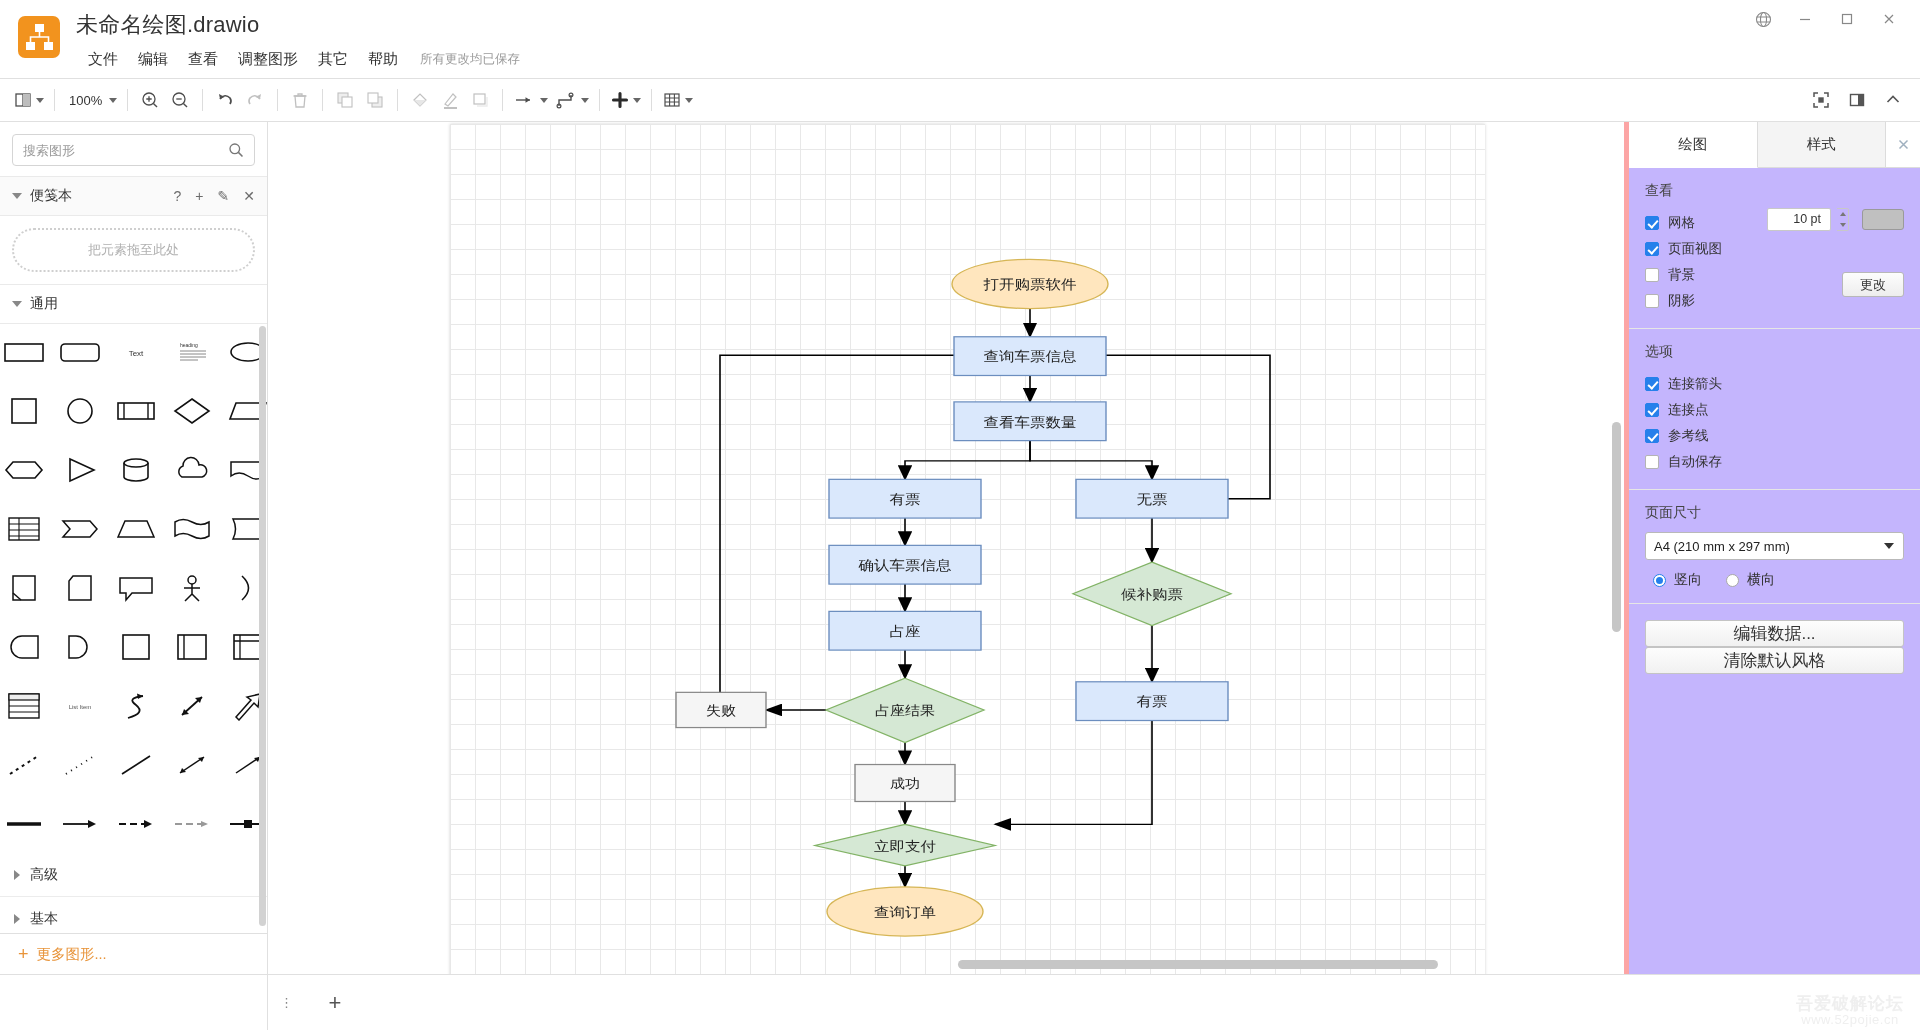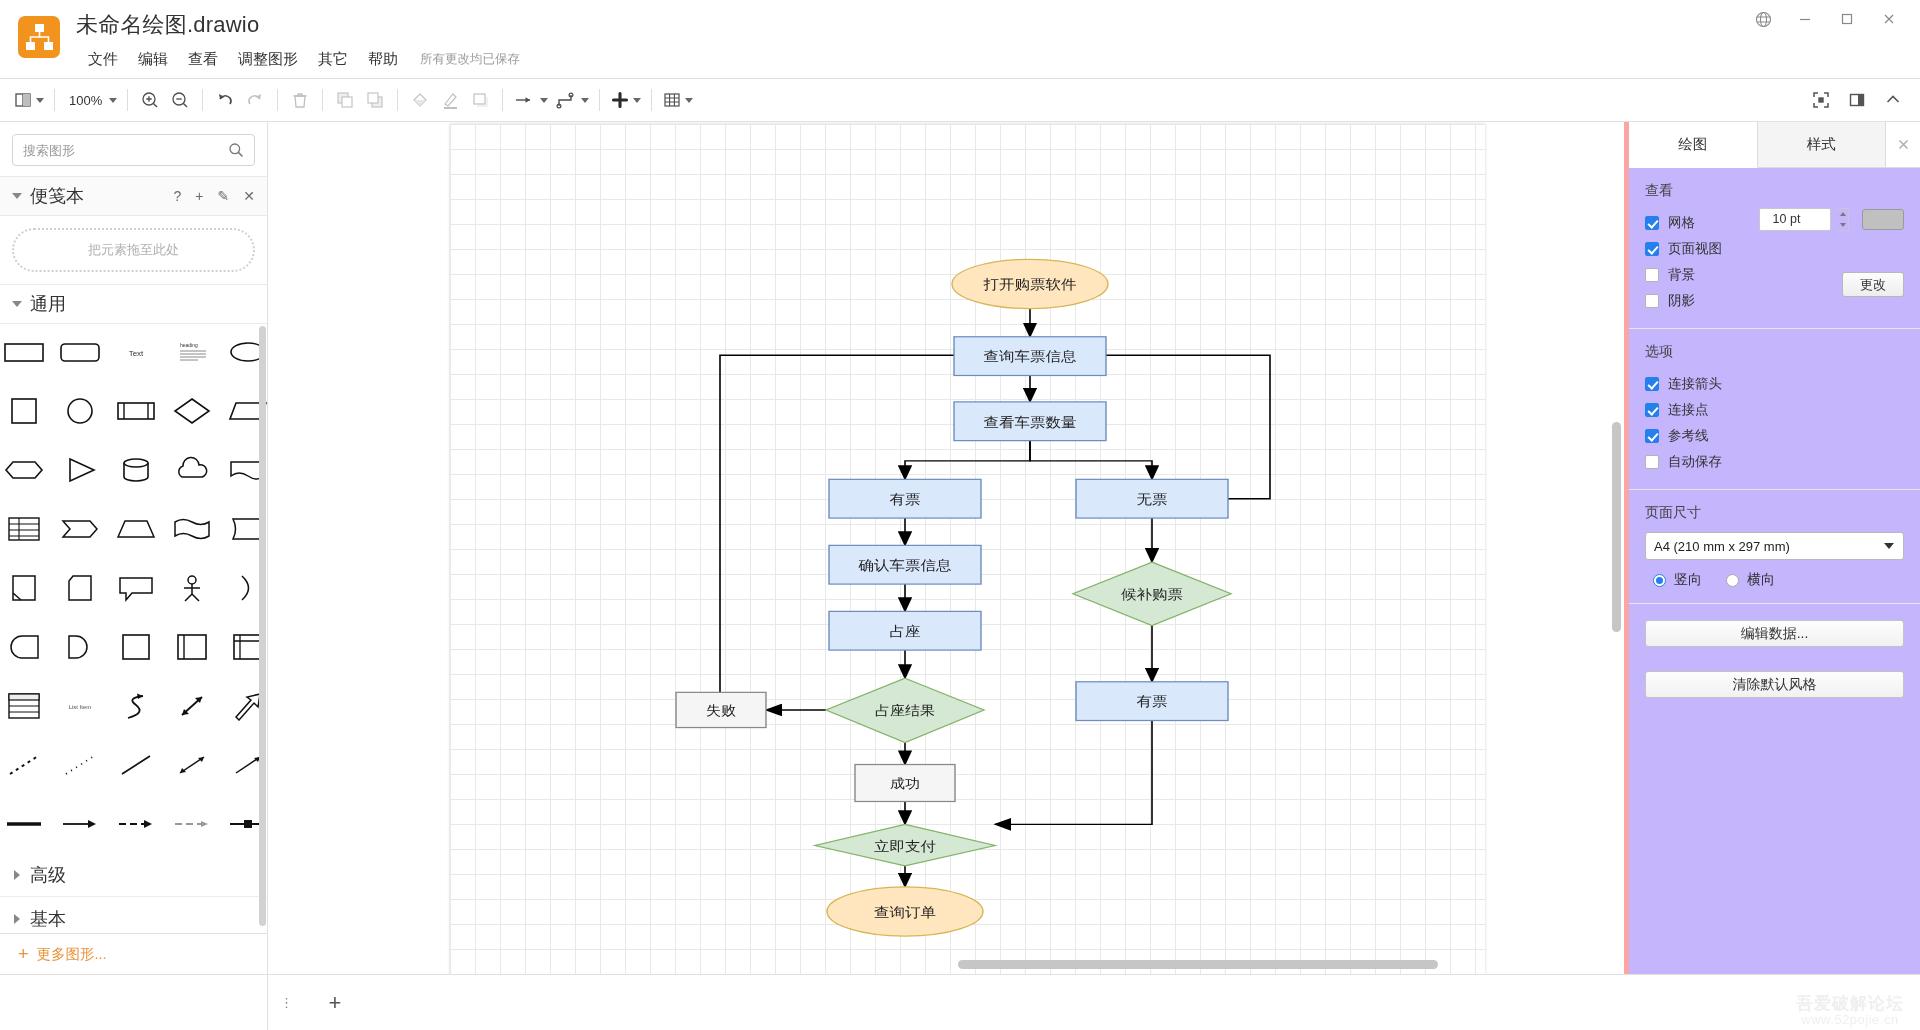--- a/index.html
+++ b/index.html
@@ -54,21 +54,21 @@
   .search-box::placeholder { color:#9a9a9a; }
   .search-ico { position:absolute; right:23px; top:20px; color:#777; }
   .sb-scroll { flex:1 1 auto; overflow:hidden; position:relative; }
   .sec-head {
     display:flex; align-items:center; height:40px; padding:0 12px;
     border-top:1px solid #eaeaea; border-bottom:1px solid #eaeaea; background:#fafafa; gap:8px;
   }
   .sec-head.plain { background:#fff; }
   .tri-down { width:0;height:0; border-left:5px solid transparent; border-right:5px solid transparent; border-top:6px solid #888; }
   .tri-right { width:0;height:0; border-top:5px solid transparent; border-bottom:5px solid transparent; border-left:6px solid #888; }
-  .sec-title { font-size:18px; color:#333; }
+  .sec-title { font-size:14px; color:#333; }
   .sec-actions { margin-left:auto; display:flex; align-items:center; gap:14px; color:#6b6b6b; font-size:14px; }
   .sec-actions span { cursor:default; }
   .scratch {
     margin:12px; height:44px; border:2px dotted #cfcfcf; border-radius:22px;
     display:flex; align-items:center; justify-content:center; color:#b0b0b0; font-size:13px;
   }
   .shape-grid { display:grid; grid-template-columns:repeat(5,1fr); gap:16px; padding:6px 4px 8px 4px; }
   .shape-cell { height:43px; display:flex; align-items:center; justify-content:center; }
   .shape-cell svg { display:block; }
   .collapsed-row {
@@ -111,22 +111,22 @@
   .ck-row { display:flex; align-items:center; height:26px; gap:9px; }
   .ck { width:14px; height:14px; border:1px solid #b4b4b4; border-radius:2px; background:#fff; flex:0 0 14px; position:relative; }
   .ck.on { background:#2680EB; border-color:#2680EB; }
   .ck.on:after {
     content:""; position:absolute; left:4px; top:1px; width:4px; height:8px;
     border:solid #fff; border-width:0 2px 2px 0; transform:rotate(42deg);
   }
   .ck-lbl { font-size:13.5px; color:#333; }
   .grid-ctl { position:absolute; right:16px; top:40px; display:flex; align-items:center; gap:6px; }
   .num-in {
-    width:72px; height:23px; border:1px solid #c8c8c8; border-radius:2px; text-align:center;
-    padding-right:17px; font-size:12.5px; color:#333; line-height:21px; background:#fff;
+    width:64px; height:23px; border:1px solid #c8c8c8; border-radius:2px; text-align:right;
+    padding-right:9px; font-size:12.5px; color:#333; line-height:21px; background:#fff;
   }
   .spin { display:flex; flex-direction:column; width:12px; height:23px; border:1px solid #c8c8c8; border-left:none; border-radius:0 2px 2px 0; }
   .spin div { flex:1; display:flex; align-items:center; justify-content:center; }
   .spin .up { width:0;height:0;border-left:3px solid transparent;border-right:3px solid transparent;border-bottom:4px solid #777; }
   .spin .dn { width:0;height:0;border-left:3px solid transparent;border-right:3px solid transparent;border-top:4px solid #777; }
   .color-chip { width:42px; height:21px; border:1px solid #9a9a9a; border-radius:3px; background:#c0c0c0; margin-left:7px; }
   .btn-grey {
     height:25px; min-width:62px; border:1px solid #b8b8b8; border-radius:3px;
     background:linear-gradient(#fdfdfd,#ededed); font-size:13px; color:#333;
     display:flex; align-items:center; justify-content:center;
@@ -137,22 +137,22 @@
     display:flex; align-items:center; padding:0 8px; font-size:13px; color:#222; position:relative;
   }
   .sel-caret { position:absolute; right:9px; width:0;height:0;border-left:5px solid transparent;border-right:5px solid transparent;border-top:6px solid #333; }
   .radio-row { display:flex; align-items:center; gap:8px; margin-top:11px; padding-left:8px; }
   .rd { width:13px; height:13px; border:1px solid #a9a9a9; border-radius:50%; background:#fff; position:relative; flex:0 0 13px; }
   .rd.on { border-color:#2680EB; background:#fff; }
   .rd.on:after { content:""; position:absolute; left:2px; top:2px; width:7px; height:7px; border-radius:50%; background:#2680EB; }
   .rd-lbl { font-size:14px; color:#333; margin-right:16px; }
   .wide-btn {
     width:100%; height:27px; border:1px solid #c4c4c4; border-radius:3px;
-    background:linear-gradient(#fdfdfd,#f1f1f1); font-size:14px; color:#333;
-    display:flex; align-items:center; justify-content:center; margin-bottom:24px;text-align:right;
+    background:linear-gradient(#fdfdfd,#f1f1f1); font-size:17px; color:#333;
+    display:flex; align-items:center; justify-content:center; margin-bottom:0;text-align:right;
   }
 
   
   .footer { height:56px; flex:0 0 56px; border-top:1px solid #e0e0e0; display:flex; align-items:stretch; background:#fff; position:relative; }
   .ft-left { width:268px; flex:0 0 268px; border-right:1px solid #e0e0e0; }
   .ft-tabs { display:flex; align-items:stretch; }
   .ft-menu { width:38px; display:flex; align-items:center; justify-content:center; color:#888; letter-spacing:1px; }
   .pg-tab {
     min-width:160px; display:flex; align-items:center; justify-content:center;
     border-left:1px solid #e0e0e0; border-right:1px solid #e0e0e0;

